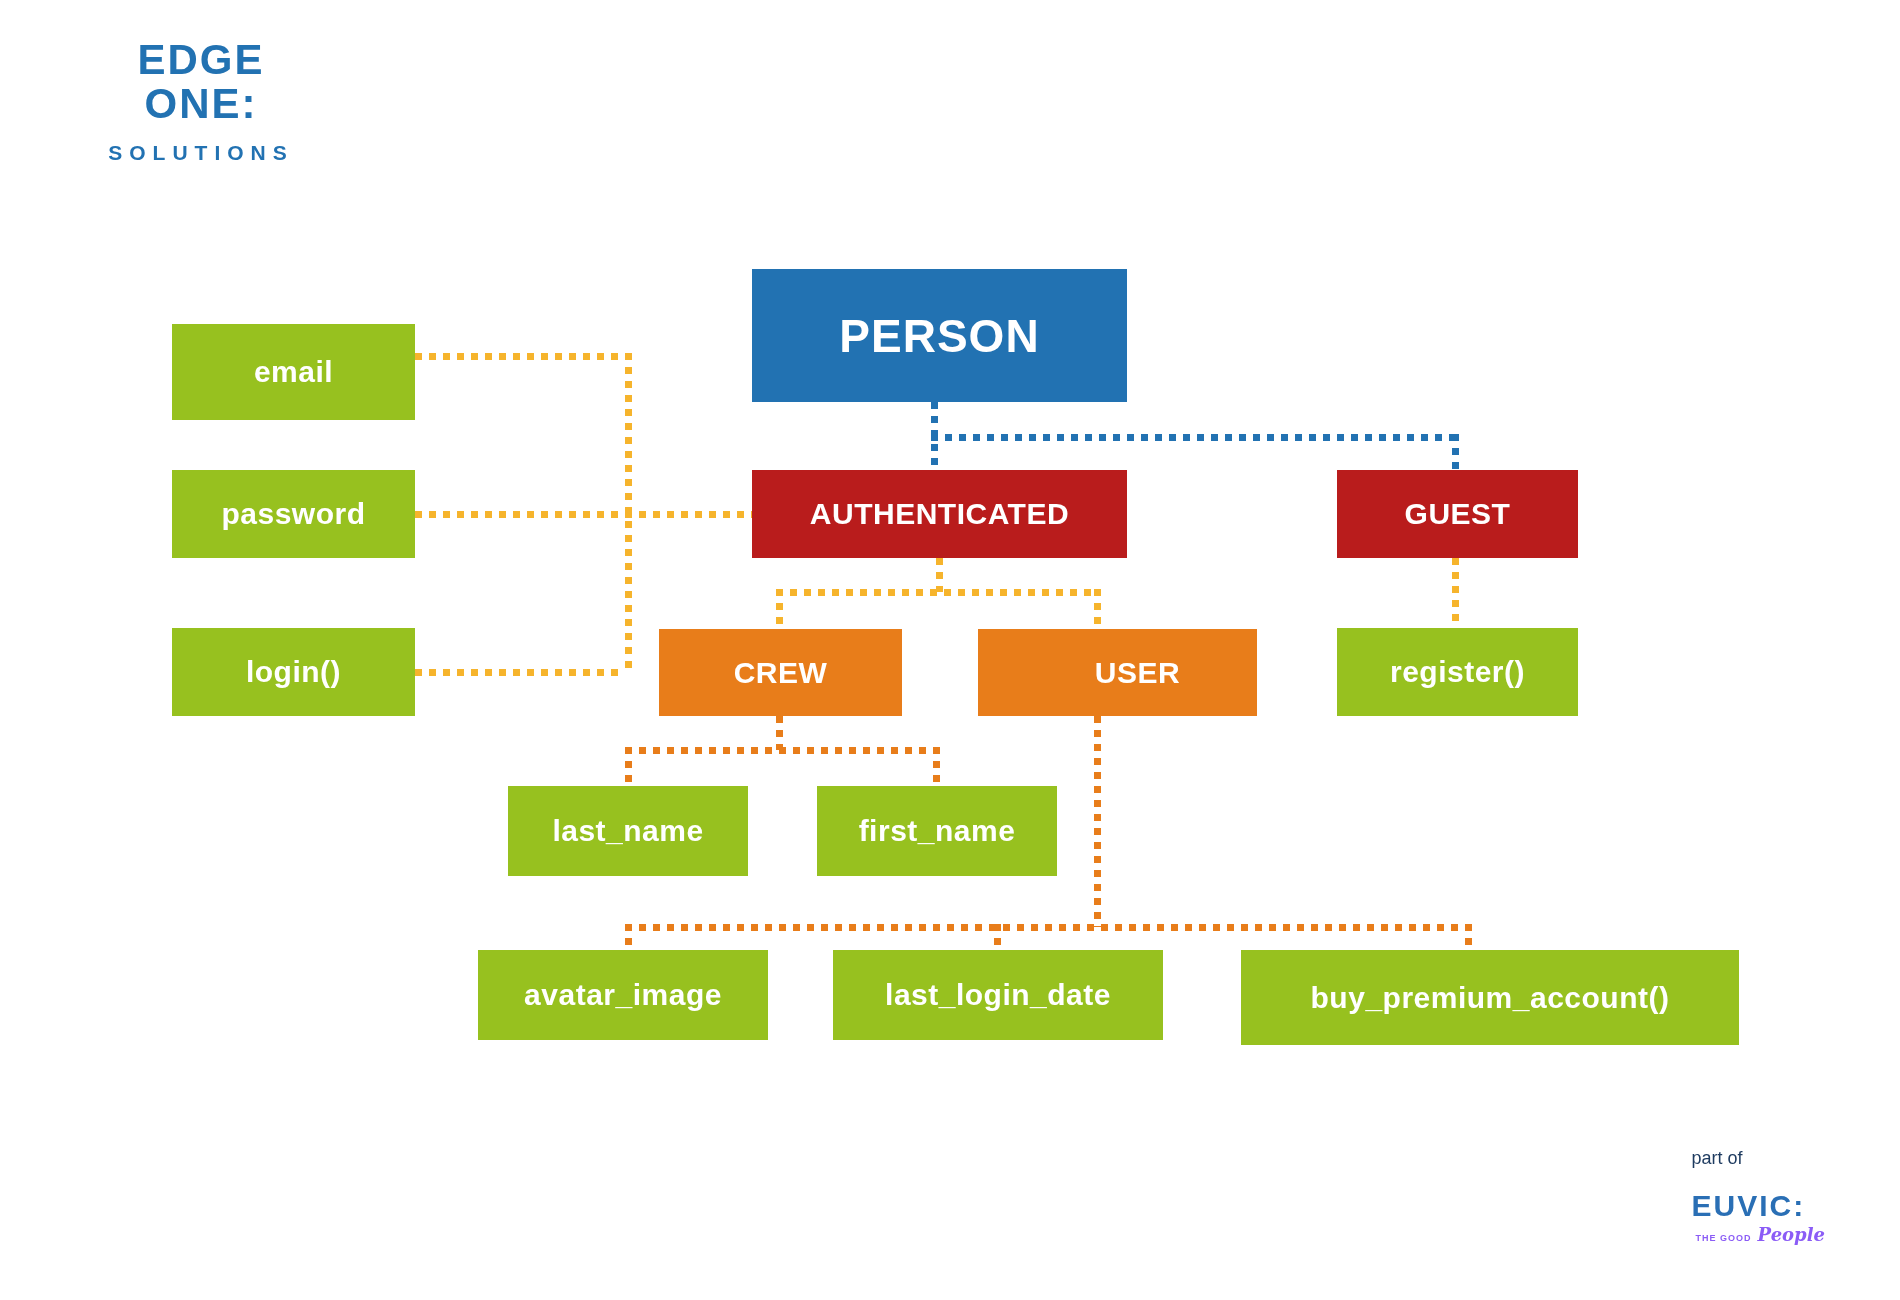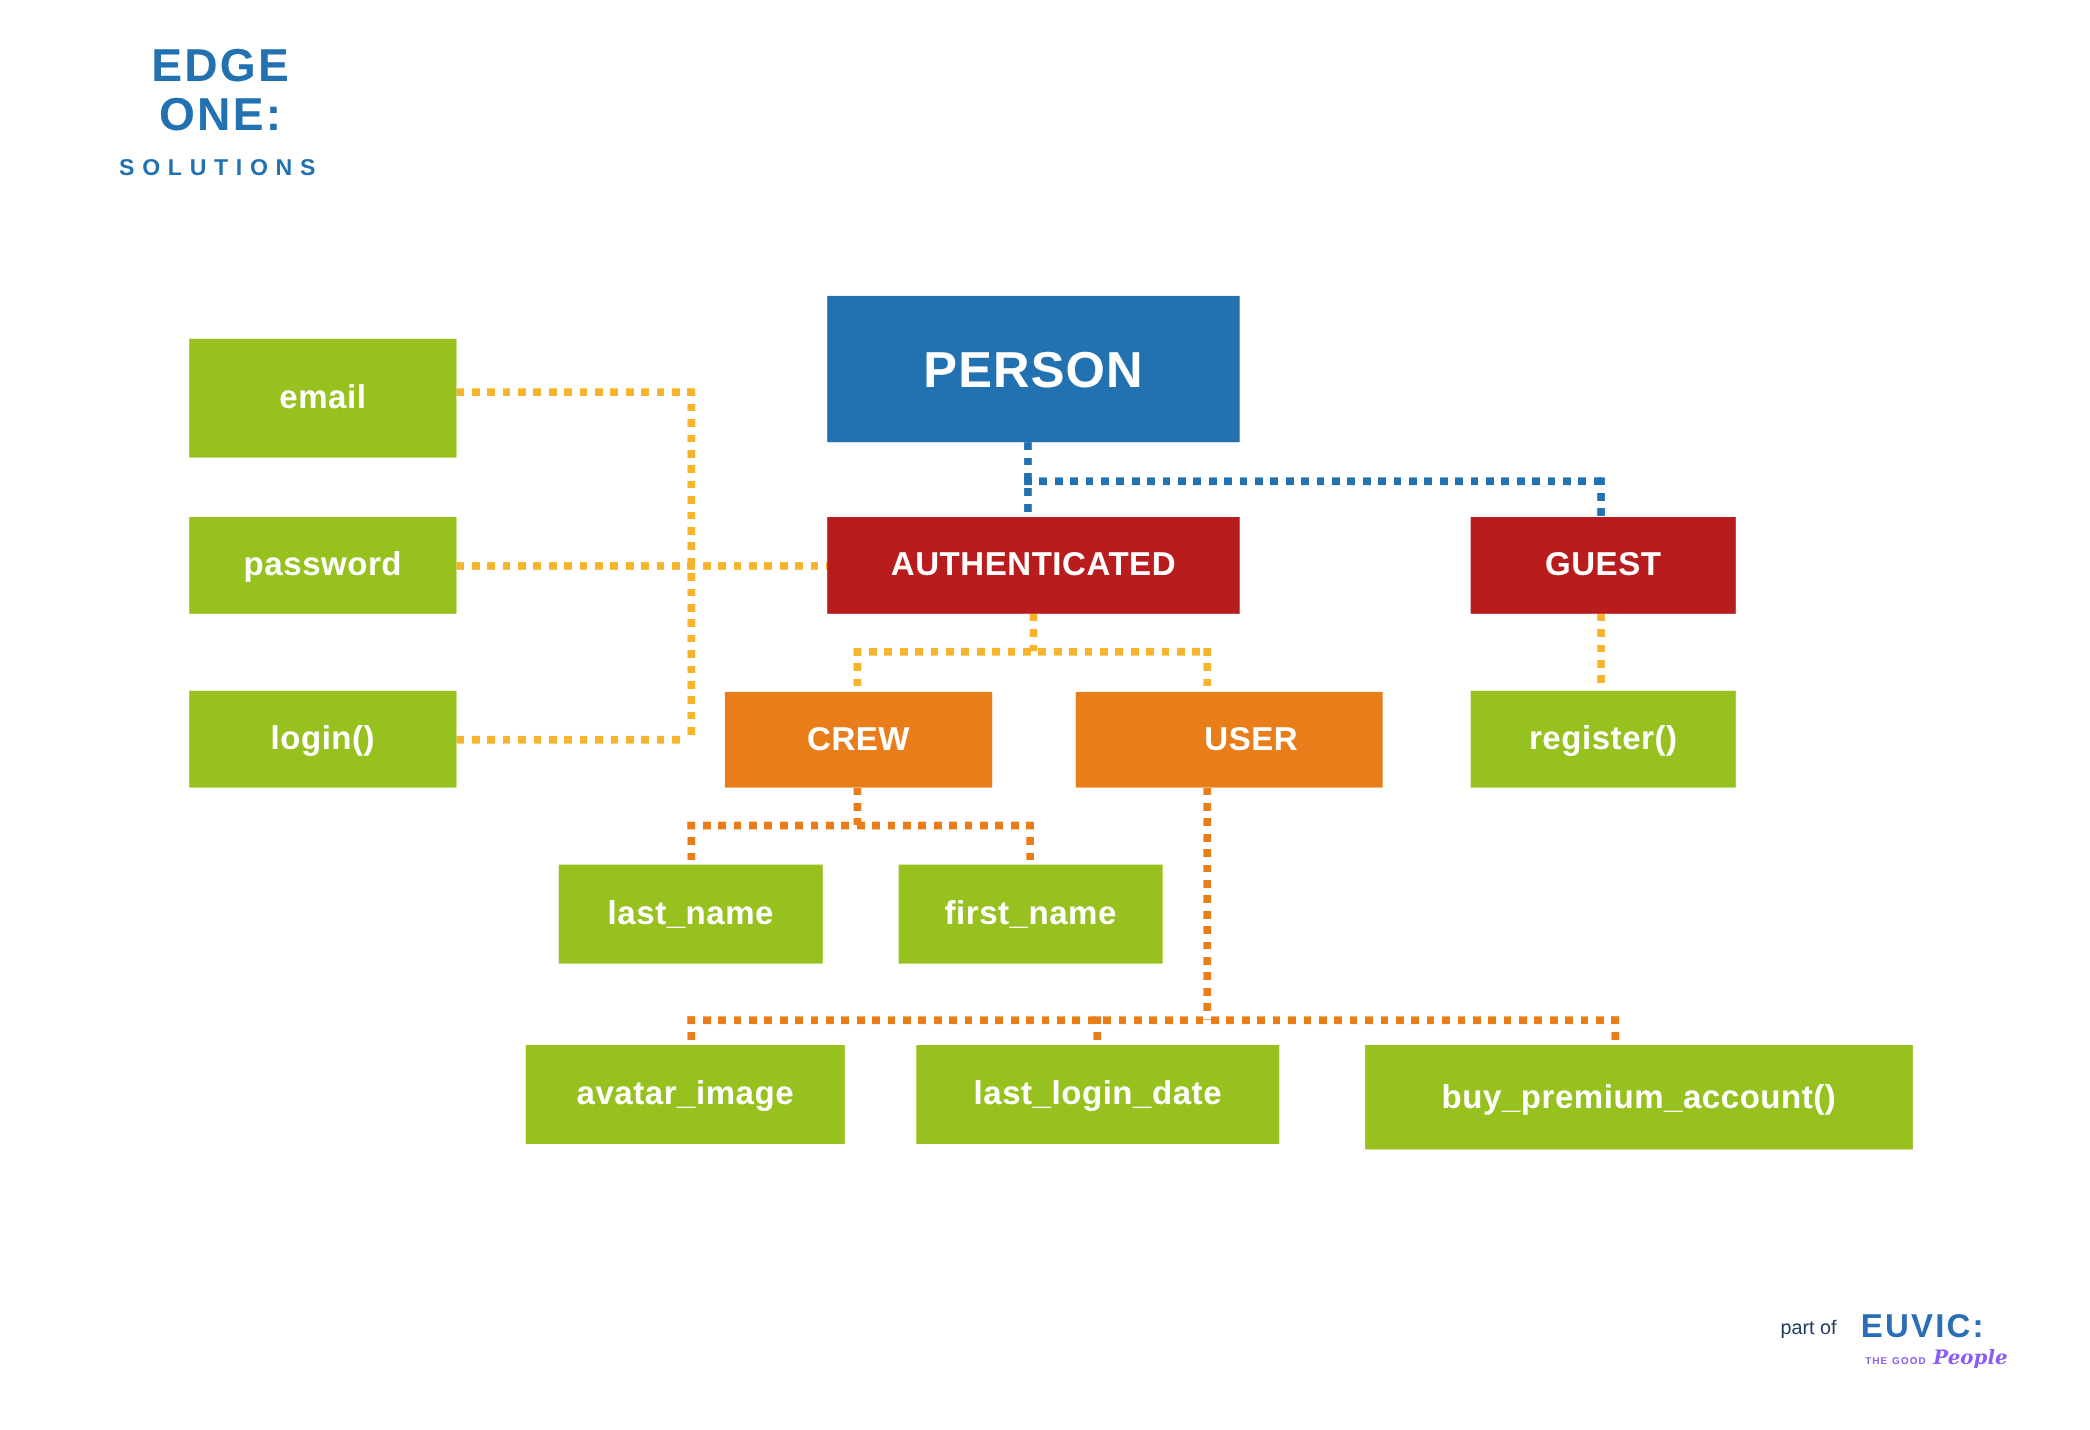--- a/index.html
+++ b/index.html
@@ -29,21 +29,21 @@
   .dot-v.c-orange{background:repeating-linear-gradient(to bottom,#e87d1a 0,#e87d1a 7px,transparent 7px,transparent 14px);}
   .dot-h.c-blue  {background:repeating-linear-gradient(to right,#2272b2 0,#2272b2 7px,transparent 7px,transparent 14px);}
   .dot-v.c-blue  {background:repeating-linear-gradient(to bottom,#2272b2 0,#2272b2 7px,transparent 7px,transparent 14px);}
 
   
   .logo{position:absolute;left:76px;top:38px;width:250px;text-align:center;color:#2272b2;}
   .logo-main{font-size:42px;font-weight:800;letter-spacing:2px;line-height:1.05;}
   .logo-sub{font-size:21px;font-weight:bold;letter-spacing:7px;margin-top:15px;}
 
   
-  .footer{position:absolute;right:75px;bottom:55px;display:flex;align-items:flex-start;gap:22px;}
+  .footer{position:absolute;right:75px;bottom:55px;display:flex;align-items:flex-start;gap:22px;flex-direction:column;}
   .partof{font-size:18px;color:#1d3a5f;margin-top:6px;}
   .euvic-block{text-align:left;}
   .euvic{font-size:30px;font-weight:800;letter-spacing:2px;color:#2a6fb5;line-height:1;}
   .tagline{margin-top:3px;margin-left:4px;color:#8b5cf6;display:flex;align-items:baseline;gap:6px;}
   .tag-small{font-size:9px;font-weight:bold;letter-spacing:1px;}
   .tag-script{font-family:"DejaVu Serif", serif;font-style:italic;font-size:18px;font-weight:bold;}
 </style>
 </head>
 <body>
 
@@ -82,21 +82,21 @@
 <div class="node blue t-xl" style="left:752px;top:269px;width:375px;height:133px;">PERSON</div>
 
 <div class="node amber t-lg" style="left:752px;top:470px;width:375px;height:88px;">AUTHENTICATED</div>
 
 <div class="node amber t-lg" style="left:1337px;top:470px;width:241px;height:88px;">GUEST</div>
 
 <div class="node orange t-lg" style="left:659px;top:629px;width:243px;height:87px;">CREW</div>
 
 <div class="node orange t-lg" style="left:978px;top:629px;width:239px;height:87px;padding-left:40px;">USER</div>
 
-<div class="node green t-lg" style="left:172px;top:308px;width:243px;height:108px;text-align:right;">email</div>
+<div class="node green t-lg" style="left:172px;top:324px;width:243px;height:96px;text-align:right;">email</div>
 
 <div class="node green t-lg" style="left:172px;top:470px;width:243px;height:88px;">password</div>
 
 <div class="node green t-lg" style="left:172px;top:628px;width:243px;height:88px;">login()</div>
 
 <div class="node green t-lg" style="left:1337px;top:628px;width:241px;height:88px;">register()</div>
 
 <div class="node green t-lg" style="left:508px;top:786px;width:240px;height:90px;">last_name</div>
 
 <div class="node green t-lg" style="left:817px;top:786px;width:240px;height:90px;">first_name</div>

